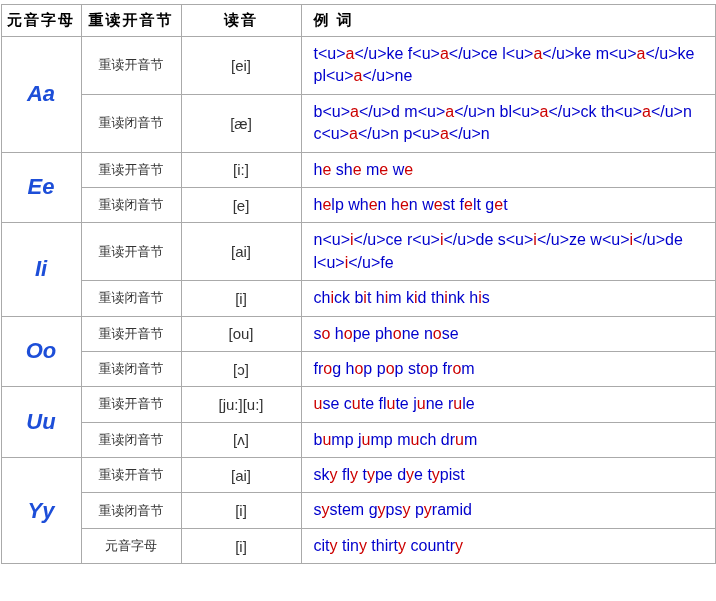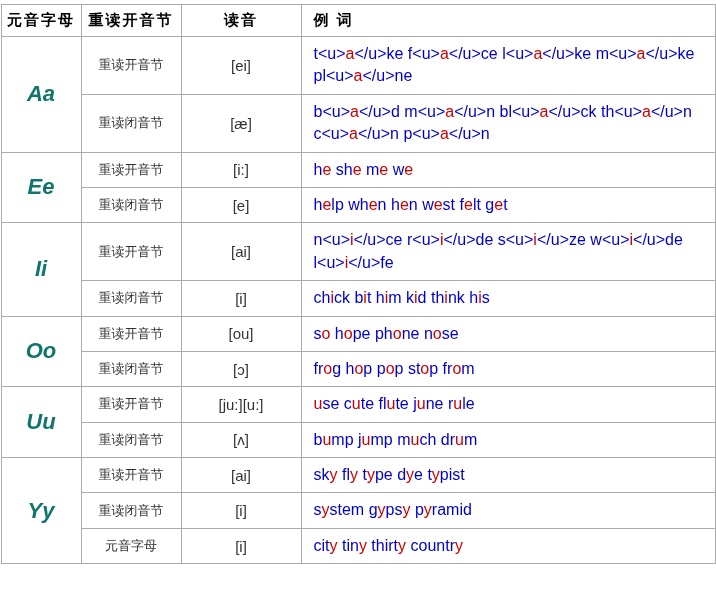--- a/index.html
+++ b/index.html
@@ -31,21 +31,21 @@
       color: #000;
     }
     .col-vowel { width: 80px; }
     .col-stress { width: 100px; }
     .col-sound { width: 120px; }
     .col-examples { width: 414px; text-align: left; padding-left: 12px; }
 
     .vowel-letter {
       font-size: 22px;
       font-weight: bold;
-      color: #0f766e;
+      color: #1d4ed8;
       font-style: italic;
     }
     .stress-label {
       font-size: 13px;
       color: #333;
     }
     .sound-label {
       font-size: 15px;
       color: #333;
     }

